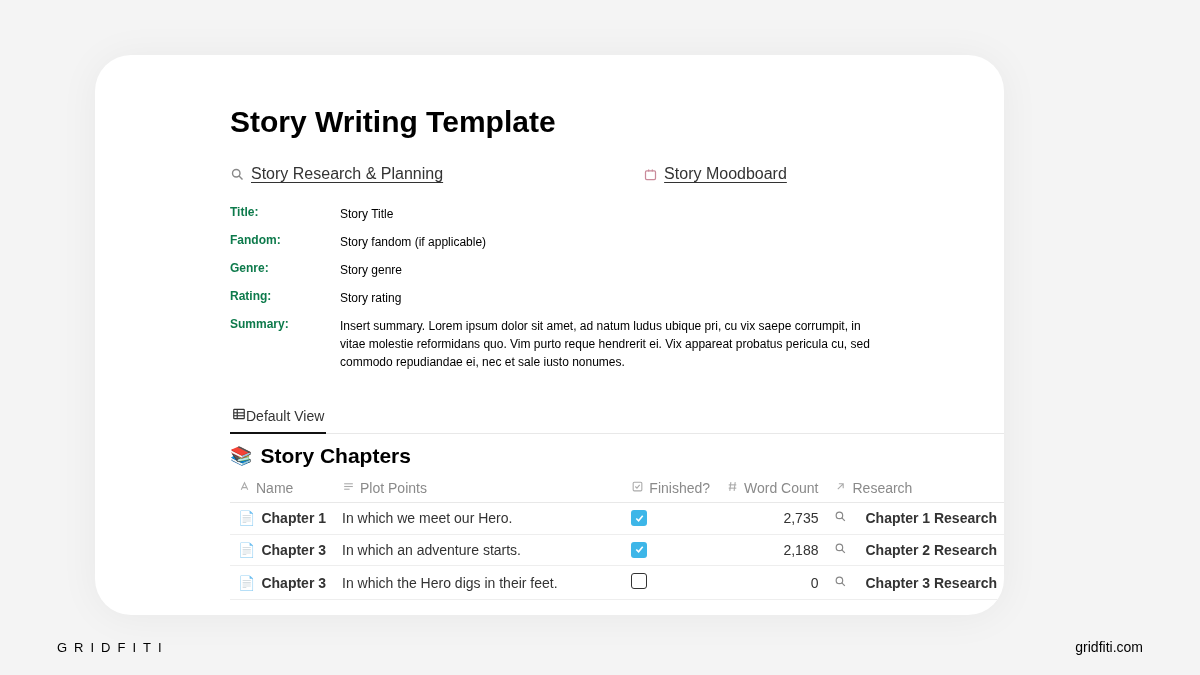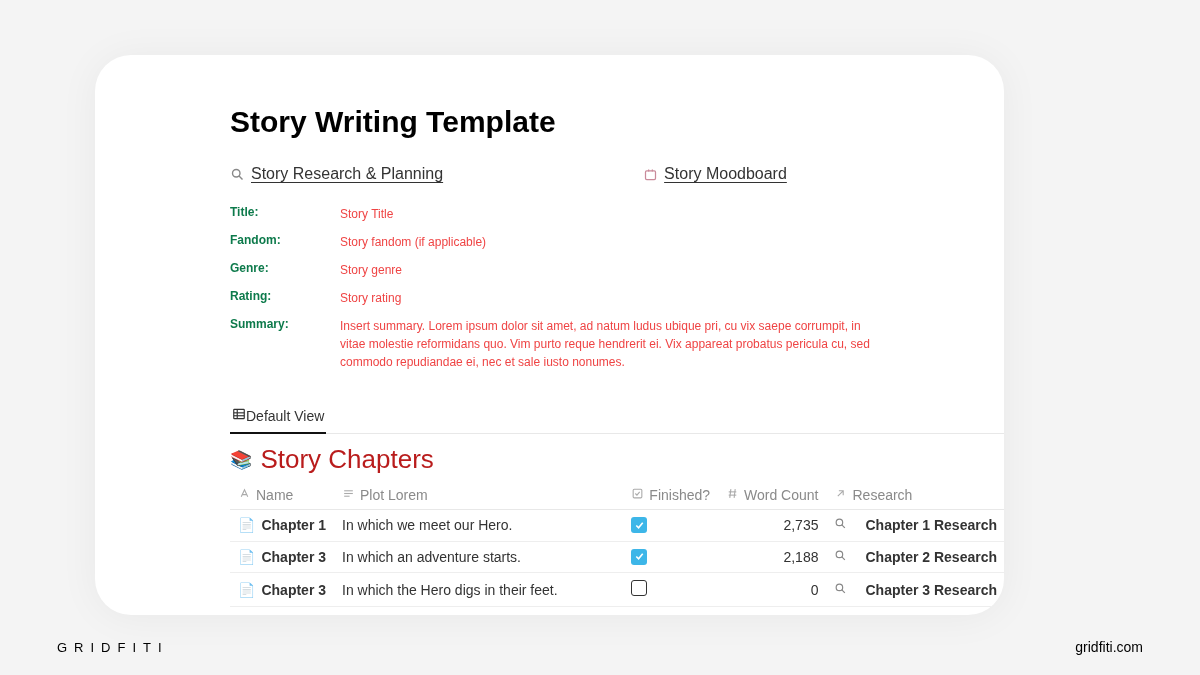--- a/index.html
+++ b/index.html
@@ -51,21 +51,21 @@
       row-gap: 10px;
       margin-bottom: 30px;
       font-size: 12px;
       max-width: 640px;
     }
     .prop-label {
       color: #0d7a4b;
       font-weight: 700;
     }
     .prop-value {
-      color: #ef4444;
+      color: #000000;
       line-height: 1.5;
     }
     .tabs {
       display: flex;
       gap: 14px;
       border-bottom: 1px solid #e8e8e8;
       width: 775px;
     }
     .tab {
       display: inline-flex;
@@ -77,23 +77,23 @@
     }
     .tab.active { border-bottom: 2px solid #111; margin-bottom:-1px; font-weight:500; }
     .db-title-row {
       display:flex;
       align-items:center;
       gap:8px;
       margin-top: 10px;
       margin-bottom: 6px;
     }
     .db-title {
-      font-size: 26px;
-      font-weight: 400;
-      color: #b91c1c;
+      font-size: 21px;
+      font-weight: 700;
+      color: #000000;
     }
     table.chapters {
       border-collapse: collapse;
       width: 775px;
       font-size: 14px;
     }
     table.chapters th {
       text-align: left;
       font-weight: 400;
       color: #8a8a8a;
@@ -214,21 +214,21 @@
                   <path d="M6 18L12 5l6 13M8 14h8"></path>
                 </svg></span>
               <span>Name</span>
             </span></th>
         <th><span class="th-inner">
               <span><svg class="ico-small" viewBox="0 0 24 24" fill="none" stroke="#aaa" stroke-width="2">
                   <line x1="4" y1="7" x2="20" y2="7"></line>
                   <line x1="4" y1="12" x2="20" y2="12"></line>
                   <line x1="4" y1="17" x2="14" y2="17"></line>
                 </svg></span>
-              <span>Plot Lorem</span>
+              <span>Plot Points</span>
             </span></th>
         <th style="width:88px"><span class="th-inner">
               <span><svg class="ico-small" viewBox="0 0 24 24" fill="none" stroke="#aaa" stroke-width="2">
                   <rect x="4" y="4" width="16" height="16" rx="2"></rect>
                   <path d="M8 12l3 3 5-6"></path>
                 </svg></span>
               <span>Finished?</span>
             </span></th>
         <th style="width:108px"><span class="th-inner">
               <span><svg class="ico-small" viewBox="0 0 24 24" fill="none" stroke="#aaa" stroke-width="2">

